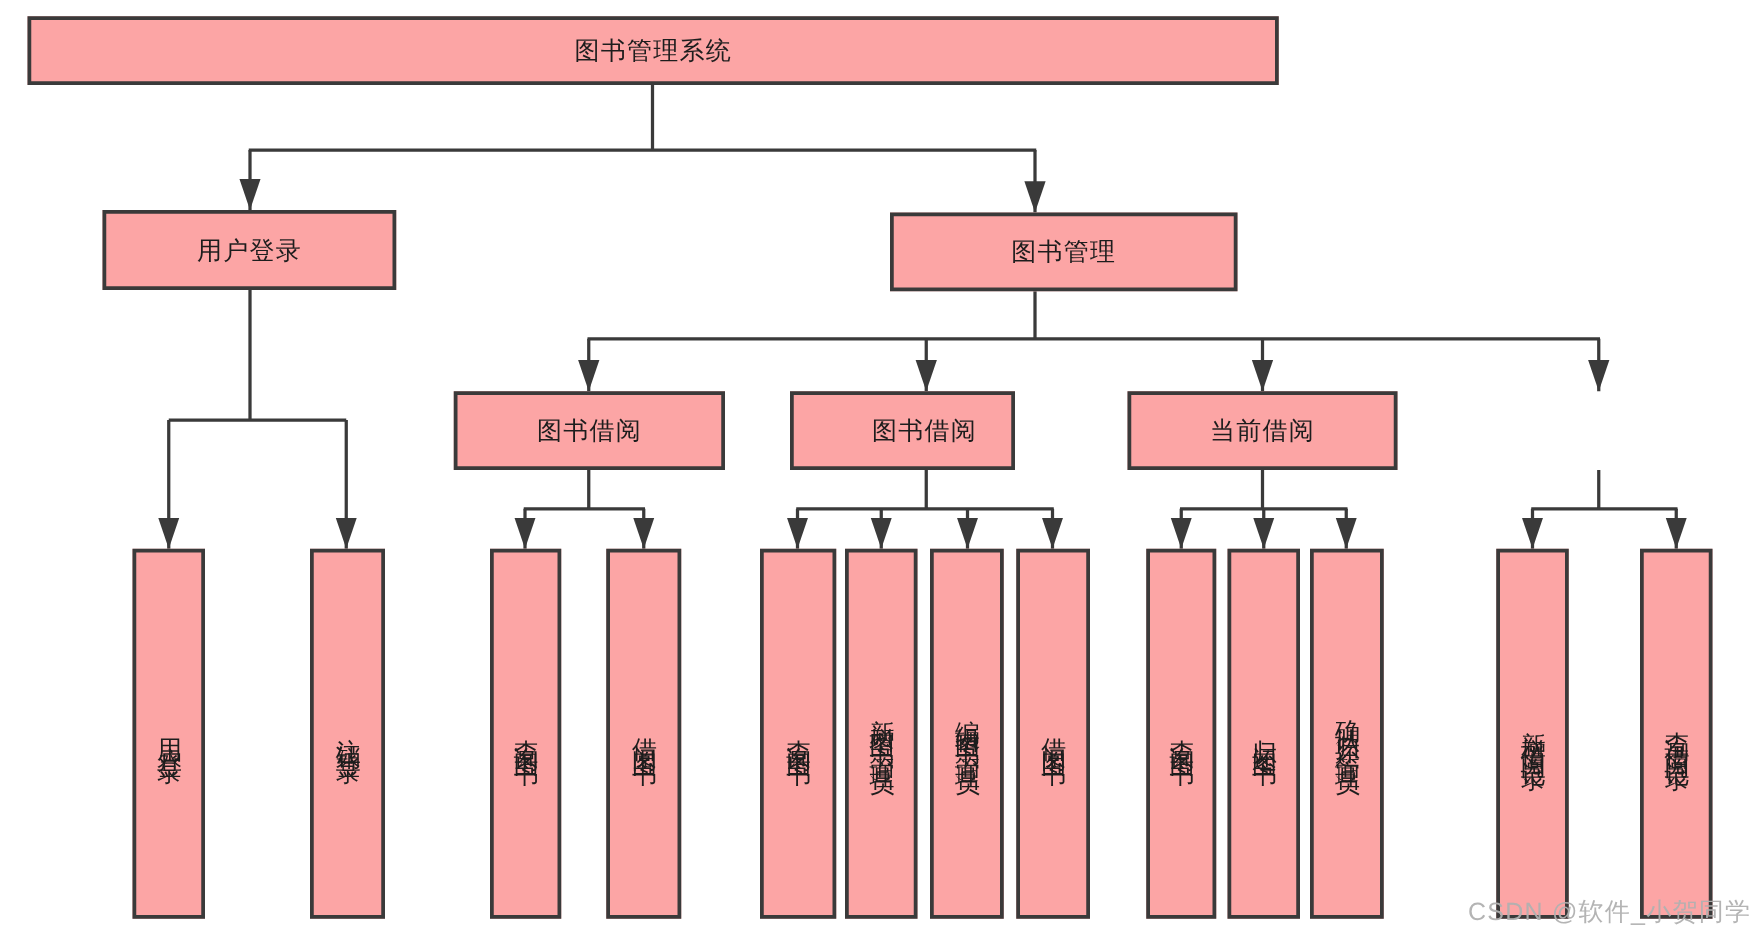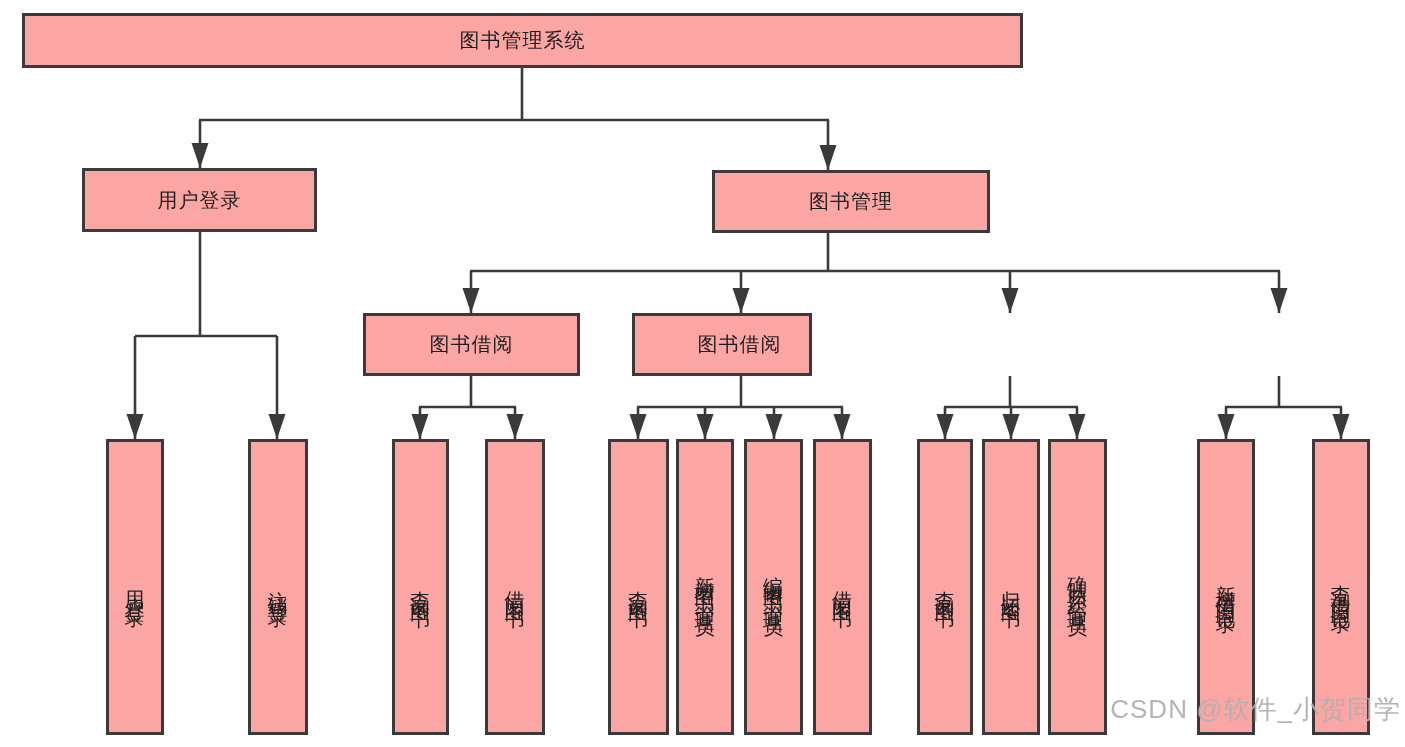--- a/index.html
+++ b/index.html
@@ -34,22 +34,22 @@
     writing-mode: vertical-rl;
     text-orientation: mixed;
     letter-spacing: 6px;
     font-size: 20px;
     line-height: 1.1;
     white-space: nowrap;
   }
   .watermark {
     position: absolute;
     right: 4px;
-    bottom: 20px;
-    font-size: 26px;
+    bottom: 4px;
+    font-size: 20px;
     color: rgba(176, 176, 176, 0.95);
     z-index: 2;
     letter-spacing: 1px;
     white-space: nowrap;
   }
 </style>
 </head>
 <body>
 
 <div class="canvas">
@@ -92,20 +92,21 @@
     </g>
   </svg>
 
   <div class="box" style="left:22px; top:13px; width:1001px; height:55px;">图书管理系统</div>
 
   <div class="box" style="left:82px; top:168px; width:235px; height:64px;">用户登录</div>
   <div class="box" style="left:712px; top:170px; width:278px; height:63px;">图书管理</div>
 
   <div class="box" style="left:363px; top:313px; width:217px; height:63px;">图书借阅</div>
   <div class="box" style="left:632px; top:313px; width:180px; height:63px;padding-left:35px;">图书借阅</div>
+  <div class="box" style="left:902px; top:313px; width:216px; height:63px;">当前借阅</div>
 
   <div class="box leaf" style="left:106px; top:439px; width:58px; height:296px;">
     <span class="vtext">用户登录</span>
   </div>
   <div class="box leaf" style="left:248px; top:439px; width:60px; height:296px;">
     <span class="vtext">注销登录</span>
   </div>
 
   <div class="box leaf" style="left:392px; top:439px; width:57px; height:296px;">
     <span class="vtext">查询图书</span>

